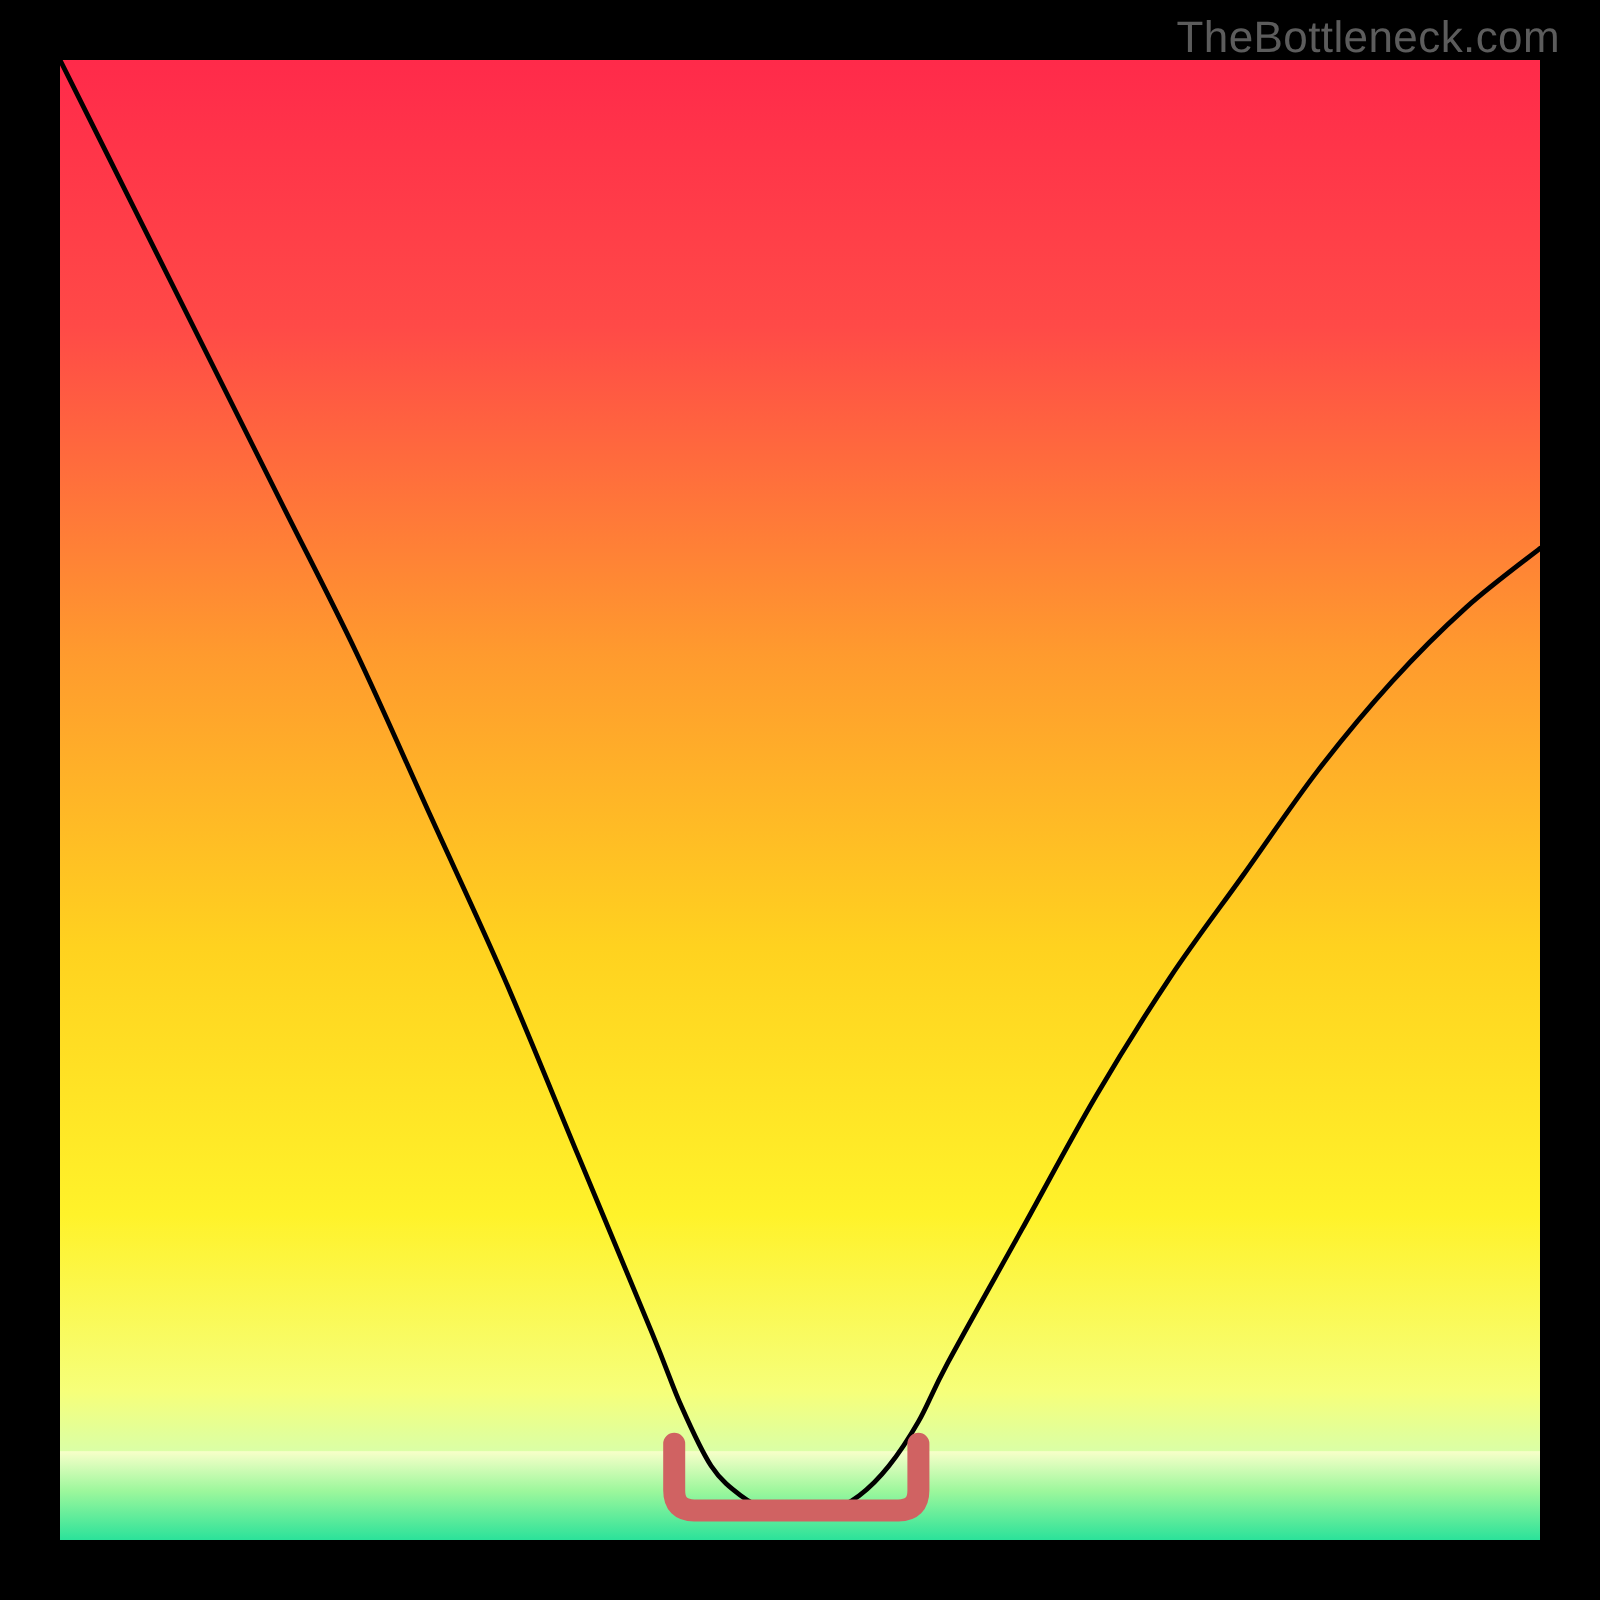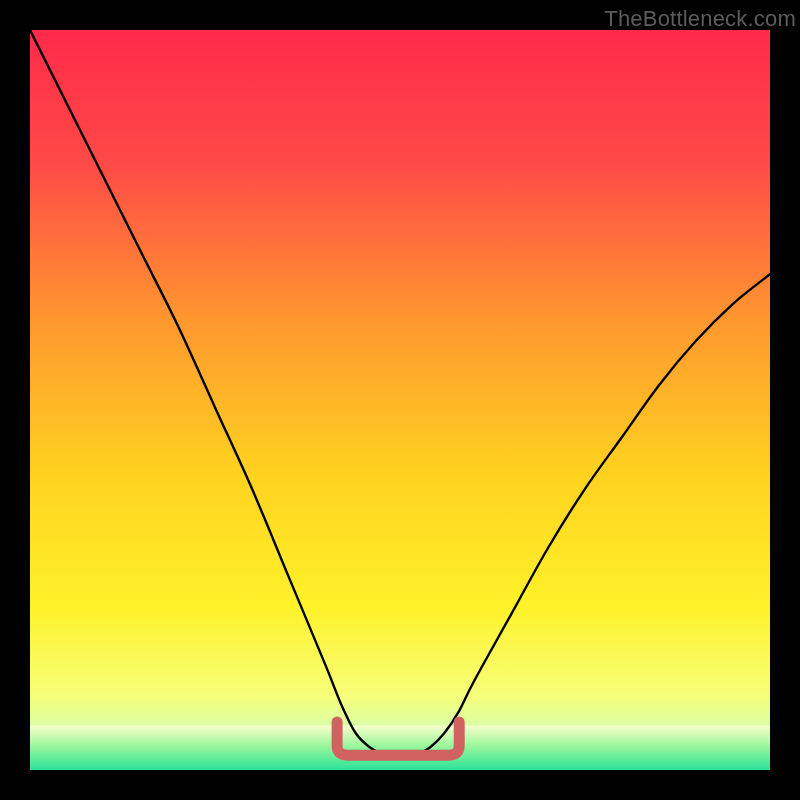--- a/index.html
+++ b/index.html
@@ -13,21 +13,21 @@
   }
   .stage {
     position: relative;
     width: 800px;
     height: 800px;
     background: #000;
   }
   .watermark {
     position: absolute;
     top: 6px;
-    right: 4px;
+    right: 20px;
     color: #5c5c5c;
     font-size: 22px;
     font-weight: 500;
     letter-spacing: 0.2px;
     z-index: 5;
     user-select: none;
   }
   svg.plot {
     position: absolute;
     top: 30px;

